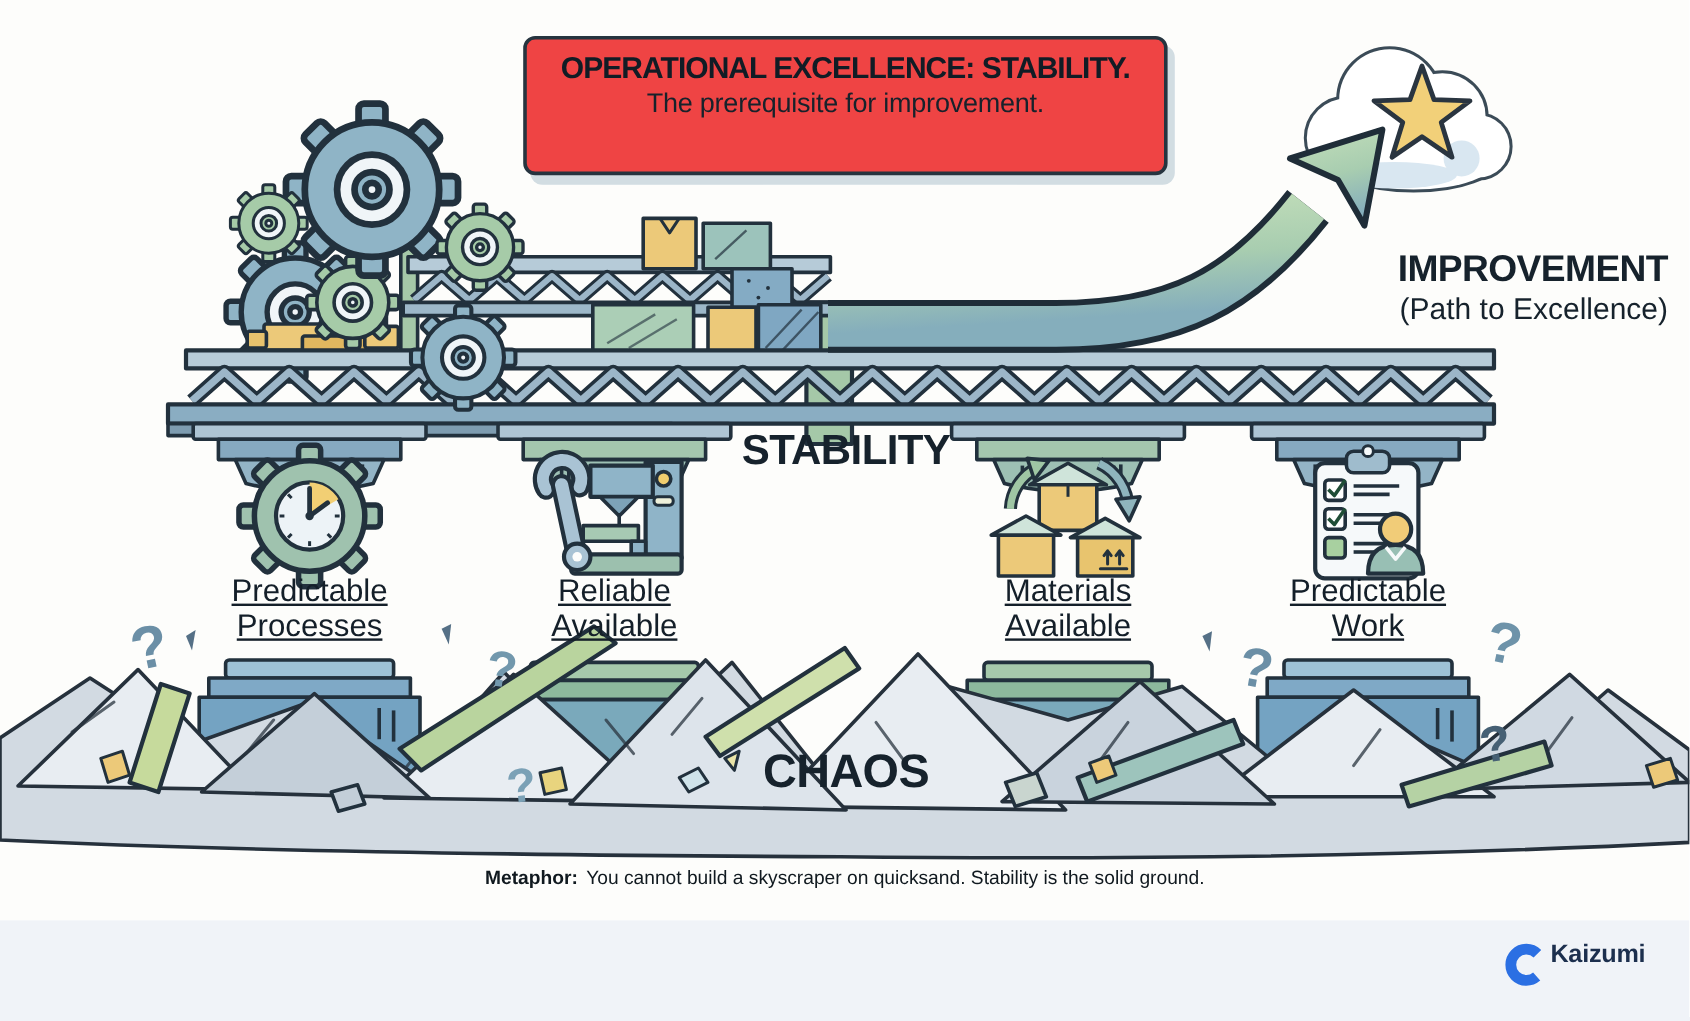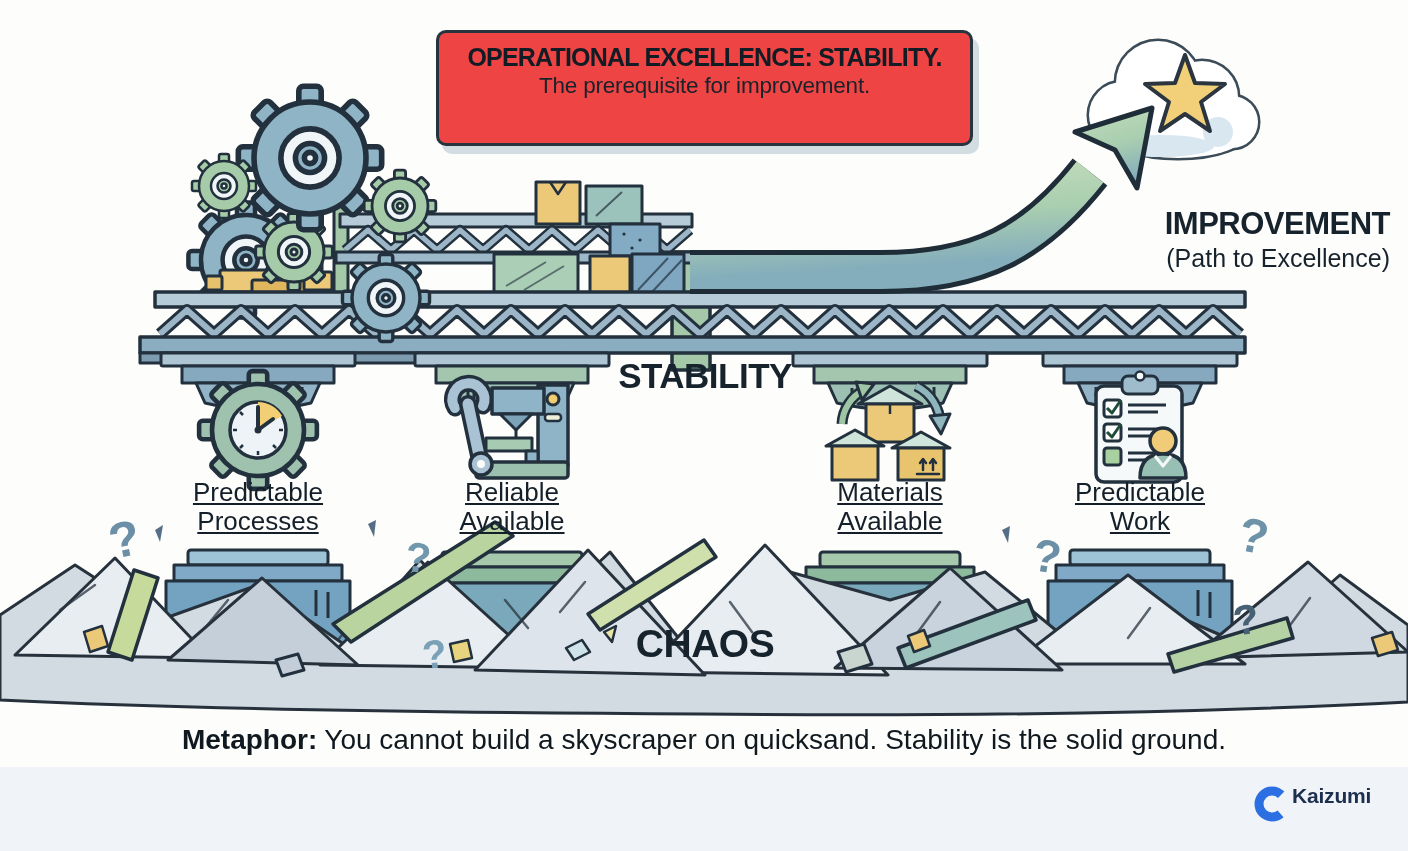--- a/index.html
+++ b/index.html
@@ -17,21 +17,21 @@
   .lbl-improve{left:1020px;top:206px;width:370px;text-align:right;}
   .lbl-improve .l1{font-size:31px;font-weight:700;letter-spacing:-0.5px;}
   .lbl-improve .l2{font-size:25px;margin-top:2px;}
   .lbl-stab{left:545px;top:356px;width:320px;text-align:center;}
   .lbl-stab .l1{font-size:35px;font-weight:700;letter-spacing:-0.5px;}
   .lbl-stab .l2{font-size:25px;margin-top:1px;}
   .lbl-chaos{left:505px;top:622px;width:400px;text-align:center;}
   .lbl-chaos .l1{font-size:39px;font-weight:700;letter-spacing:-0.5px;}
   .lbl-chaos .l2{font-size:27px;margin-top:0px;}
   .pillar-label{top:478px;width:240px;text-align:center;font-size:26px;line-height:29px;color:#141f29;text-decoration:underline;}
-  .metaphor{left:0;top:724px;width:1408px;text-align:center;font-size:28px;color:#10191f;}
+  .metaphor{left:0;top:724px;width:1408px;text-align:center;font-size:16px;color:#10191f;}
   .metaphor b{margin-right:7px;}
   
   .footer-strip{left:0;top:767px;width:1408px;height:84px;background:#f0f3f8;}
   .brand{left:1252px;top:784px;display:flex;align-items:flex-start;gap:0;}
   .brand span{font-size:21px;font-weight:700;color:#1c2f4e;letter-spacing:-0.2px;}
 </style>
 </head>
 <body>
 
 <div id="canvas">

